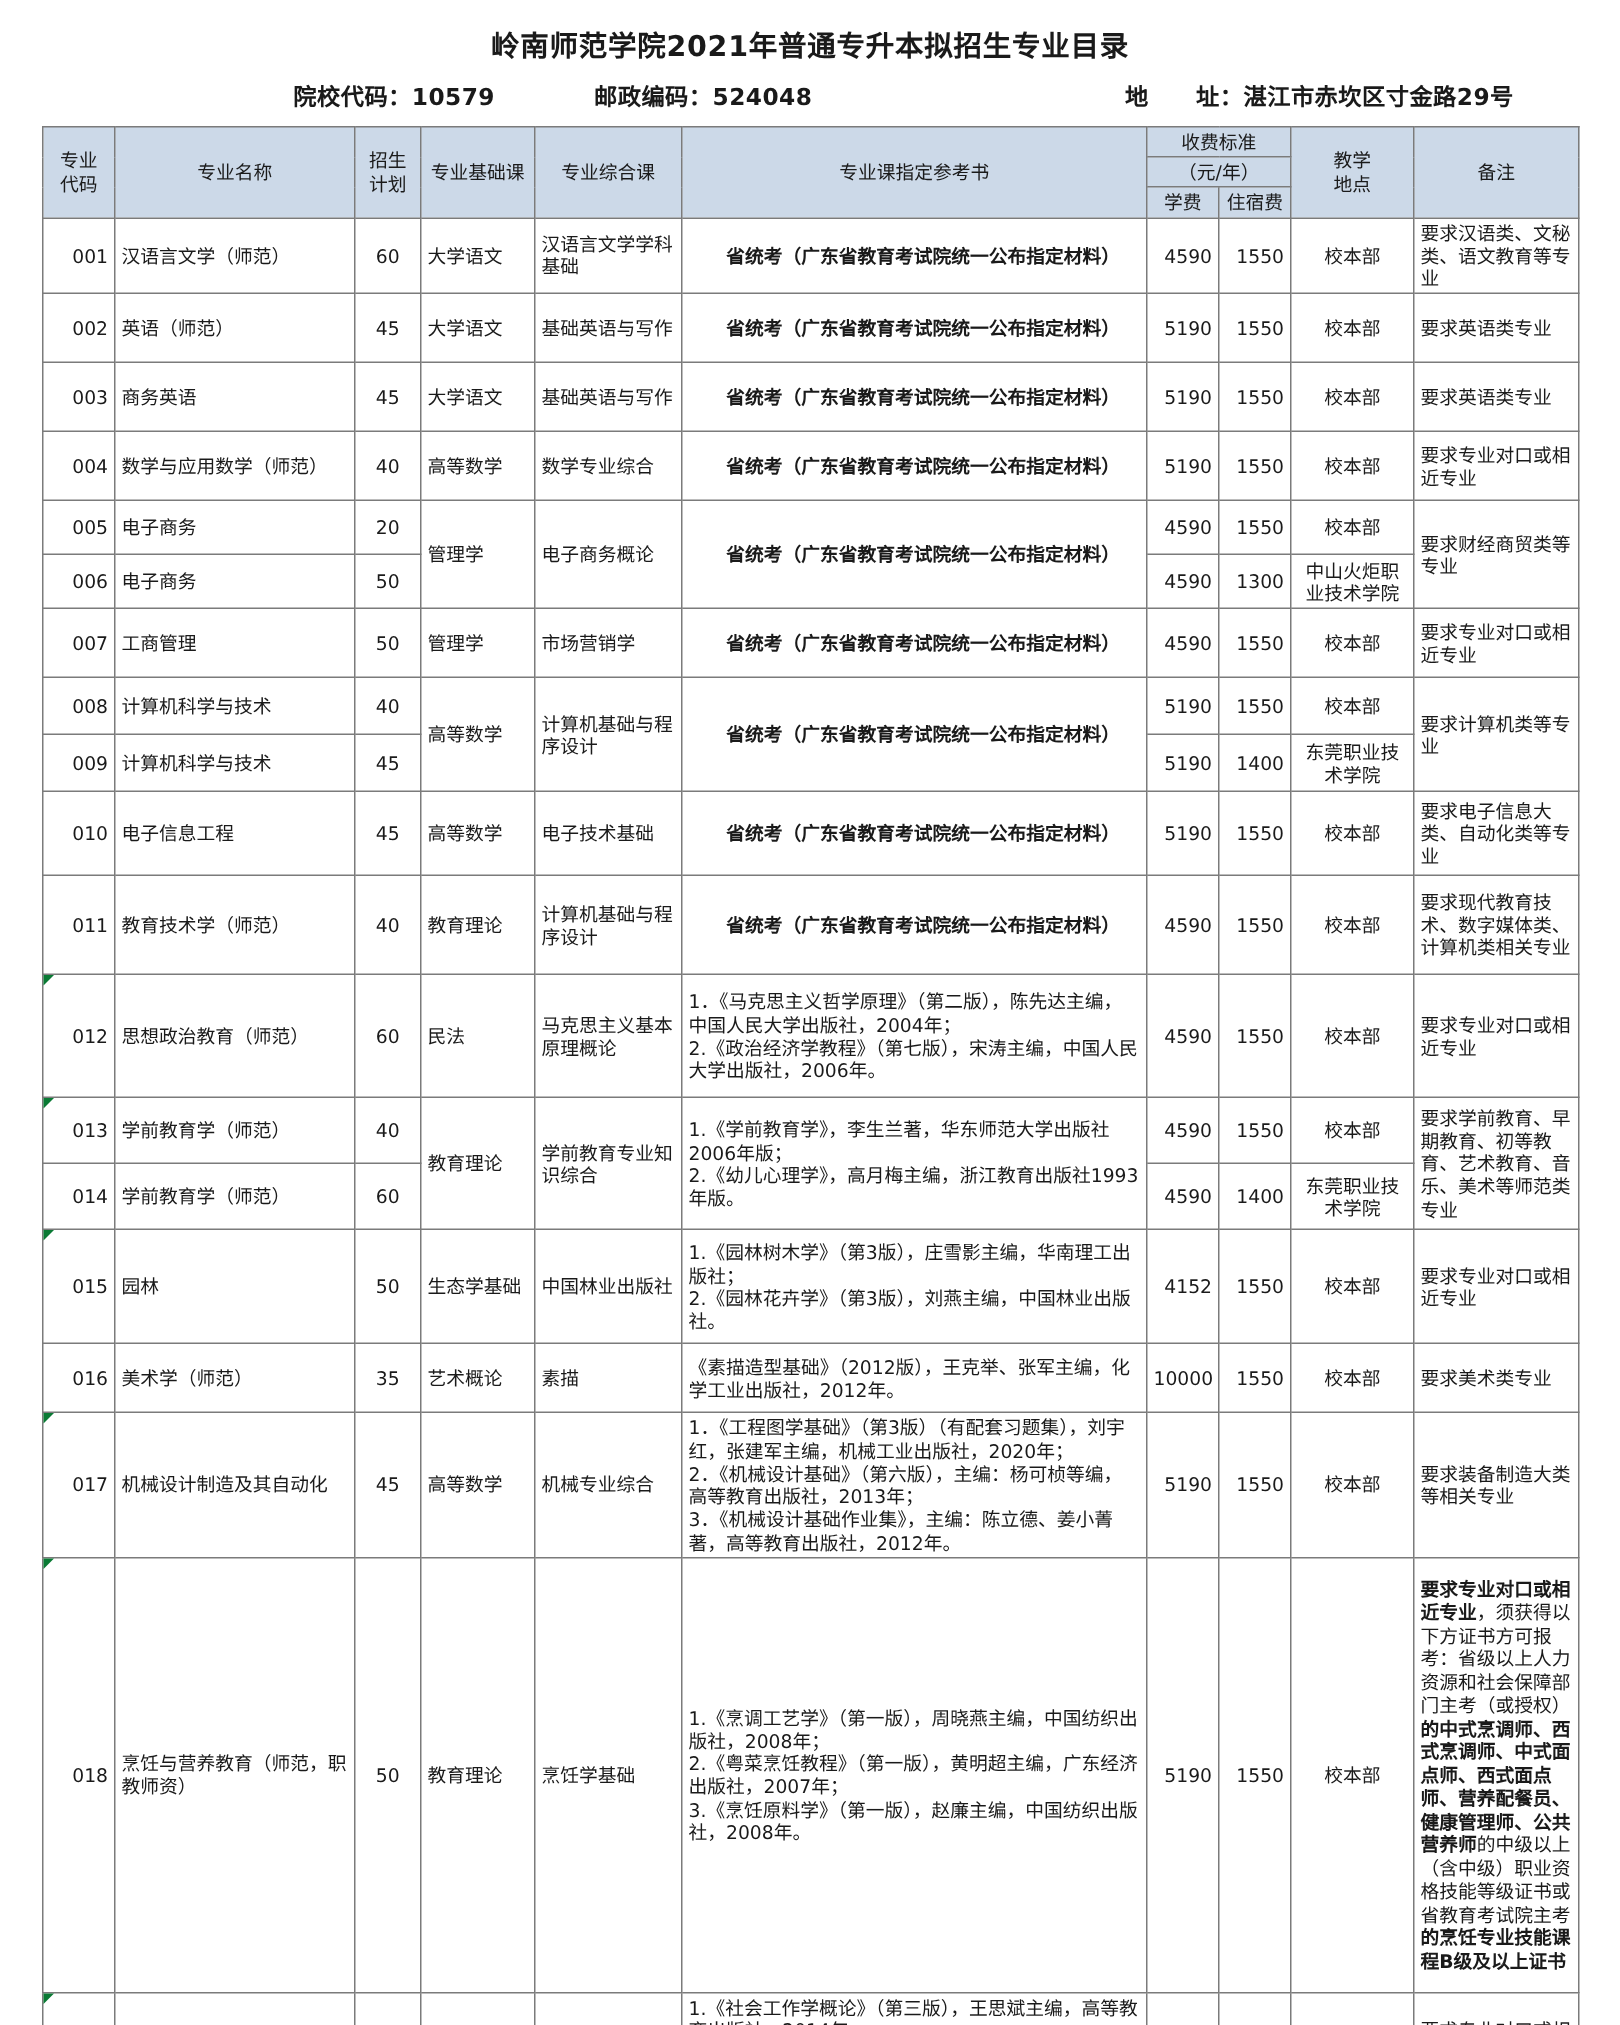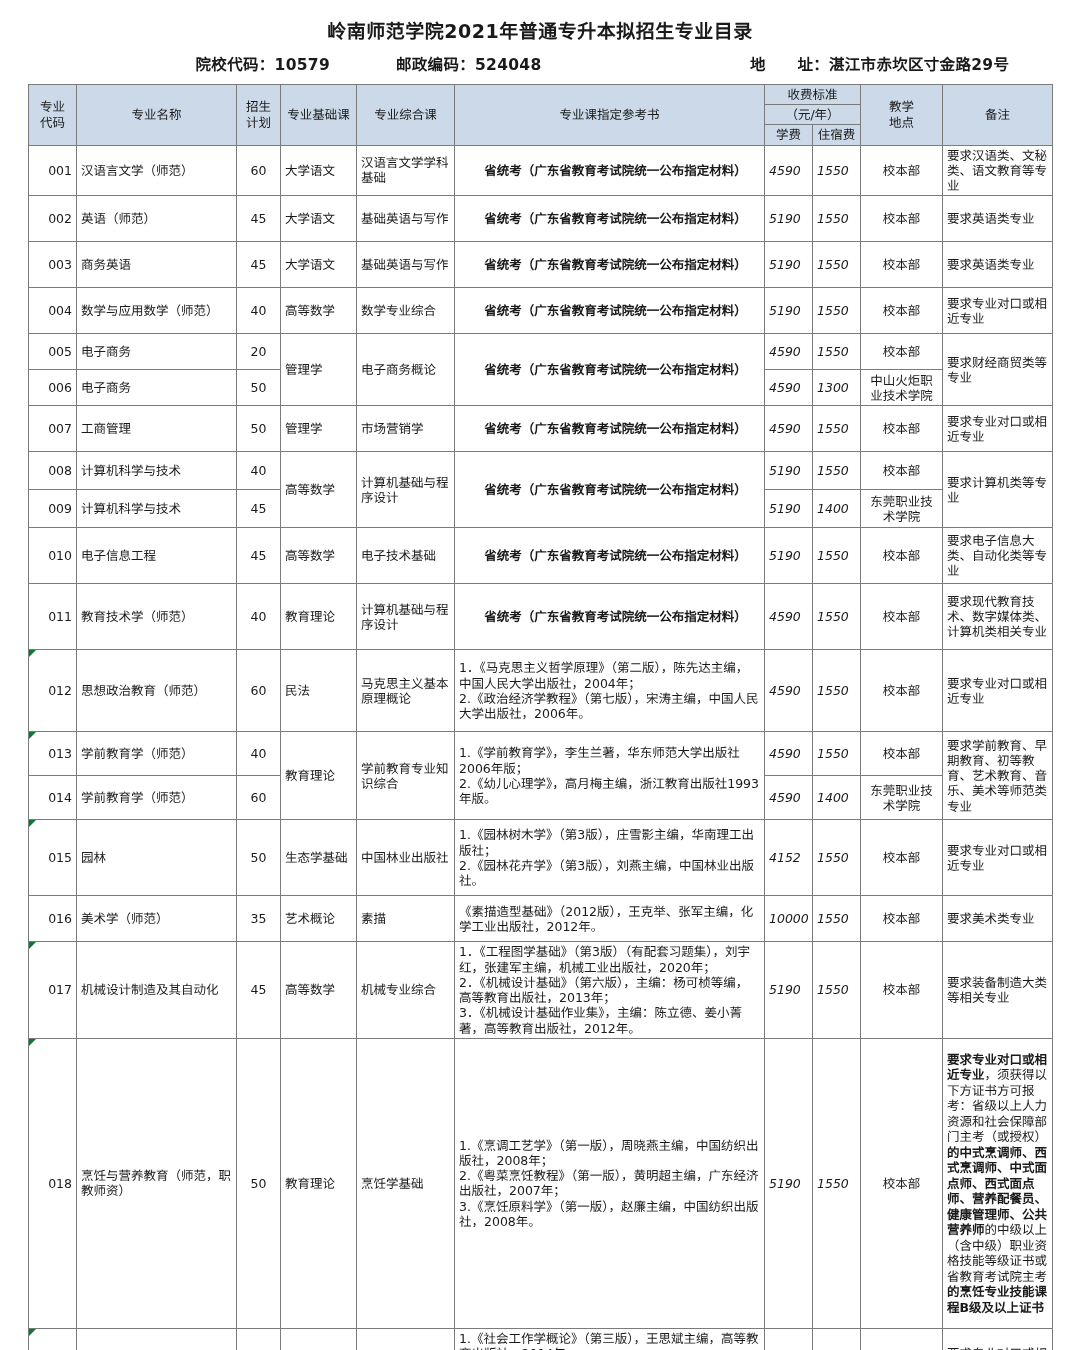--- a/index.html
+++ b/index.html
@@ -82,21 +82,21 @@
     left: 0; top: 0;
     width: 0; height: 0;
     border-top: 7px solid #0a7a34;
     border-right: 7px solid transparent;
   }
   td.name  { text-align: left;   padding-left: 7px; }
   td.plan  { text-align: center; font-weight: bold; font-size: 13px; }
   td.base, td.comp { text-align: left; padding-left: 6px; }
   td.book  { text-align: left;   padding-left: 6px; }
   td.book.single { font-weight: bold; text-align: center; padding-left: 16px; font-size: 12.5px; }
-  td.fee, td.dorm { text-align: left; font-size: 12.5px; font-style: italic; }
+  td.fee, td.dorm { text-align: right; font-size: 12.5px; }
   td.loc   { text-align: center; }
   td.rem   { text-align: left; padding-left: 6px; }
 
   .booklist { white-space: pre-line; }
 
   .rem-018 { line-height: 1.24; font-size: 12.5px; }
   .rem-018 b { font-weight: bold; }
 </style>
 </head>
 <body>

